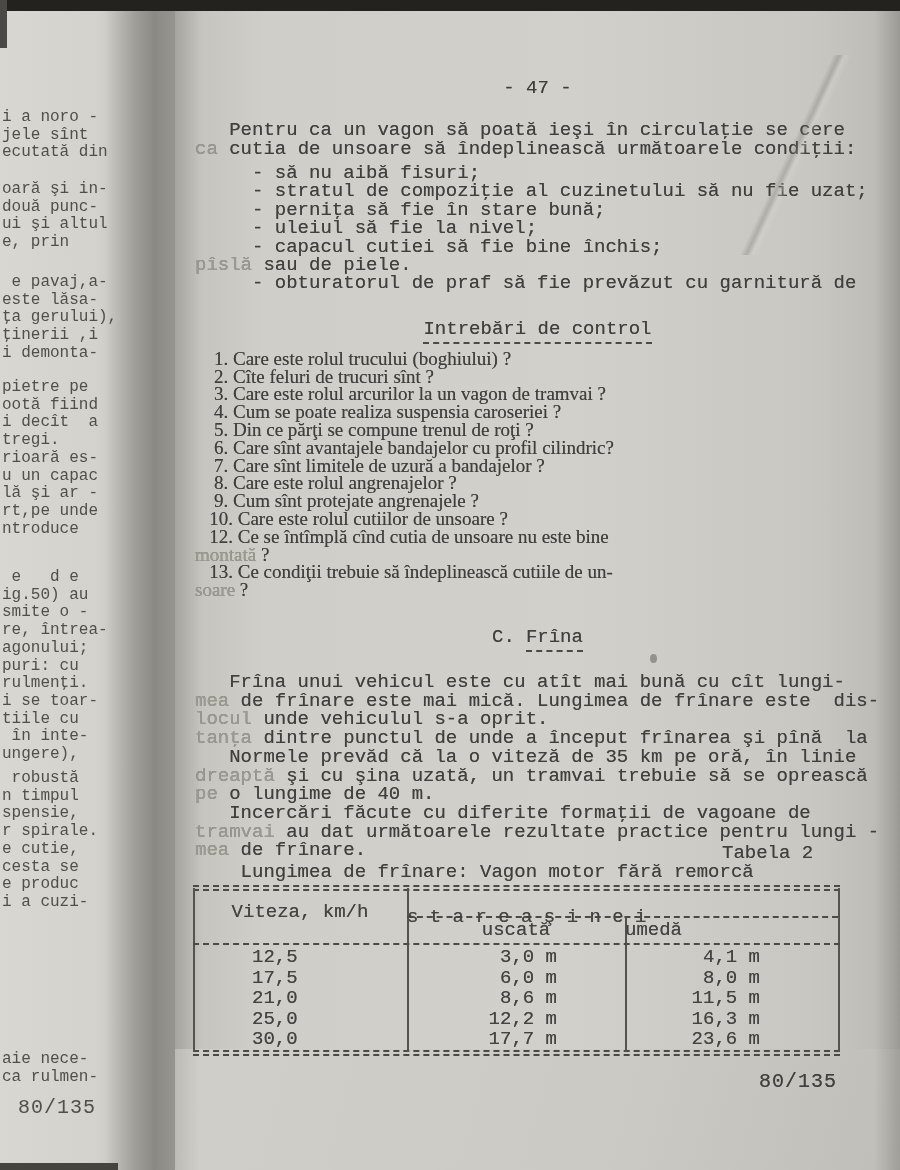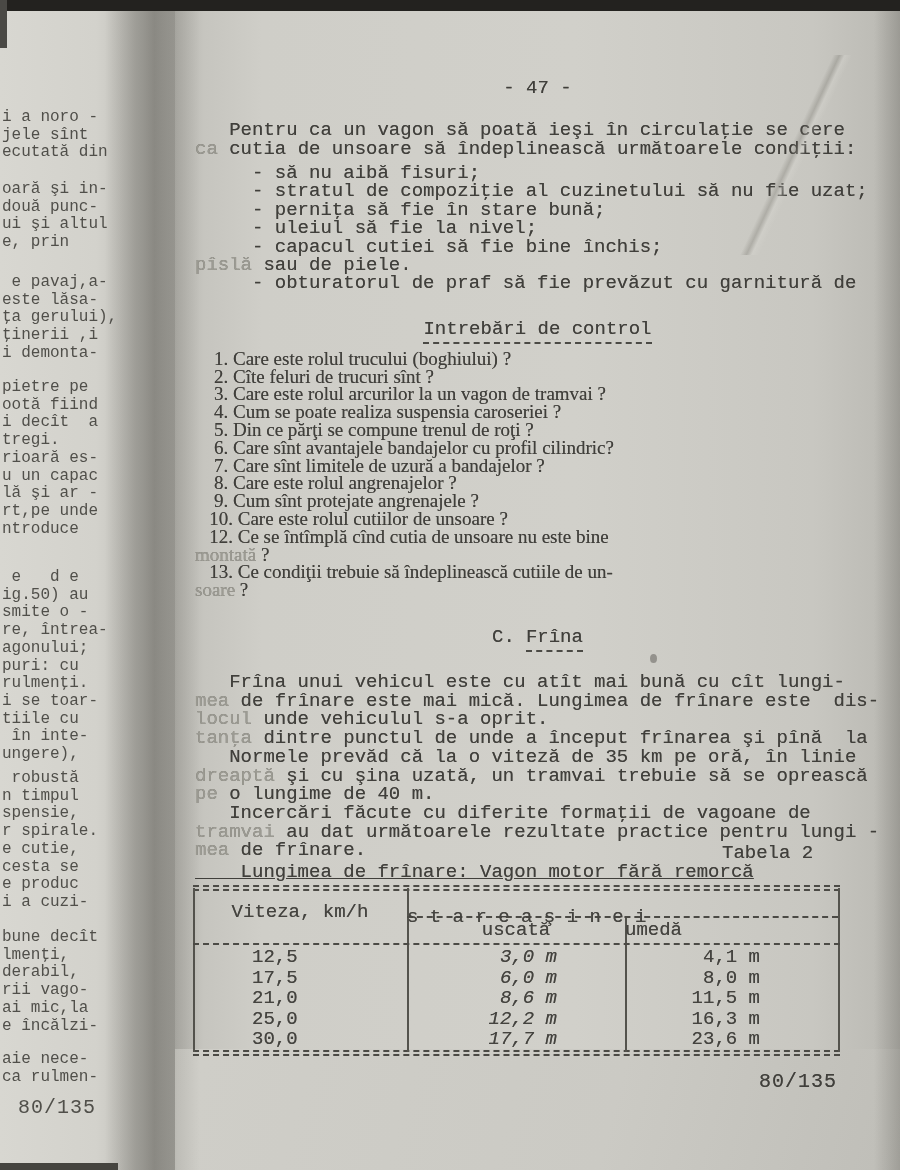--- a/index.html
+++ b/index.html
@@ -39,21 +39,21 @@
   .pre{color:#9c9b93;}
   .intro{margin-top:23px;line-height:19px;}
   .conditions{margin-top:5px;line-height:18.4px;}
   .h1wrap{margin-top:27px;text-align:center;line-height:19px;}
   .underl{display:inline-block;border-bottom:2px dashed #4b4a45;padding-bottom:3px;}
   .questions{margin-top:6px;line-height:17.8px;font-family:Liberation Serif, serif;}
   .h2wrap{margin-top:29px;text-align:center;line-height:19px;}
   .h2pre{margin-right:11px;}
   .brake{margin-top:21px;line-height:18.7px;}
   .tabela{margin-top:-16px;margin-left:527px;line-height:19px;}
-  .caption{margin-top:0;line-height:19px;white-space:pre;text-decoration:underline;}
+  .caption{margin-top:0;line-height:19px;white-space:pre;}
   
   .ttable{position:relative;margin-top:3px;margin-left:-2px;width:647px;height:172px;color:#44433f;}
   .bdr{position:absolute;}
   .h-double{height:6px;border-top:2px dashed #4b4a45;border-bottom:2px dashed #4b4a45;}
   .h-dash{height:2px;border-top:2px dashed #4b4a45;}
   .vline{width:2px;background:#54534d;}
   .tb-top{left:0;top:0;width:647px;}
   .tb-bottom{left:0;top:165px;width:647px;}
   .vl-left{left:0;top:3px;height:164px;}
   .vl-c12{left:214px;top:3px;height:164px;}
@@ -61,42 +61,41 @@
   .vl-right{left:645px;top:3px;height:164px;}
   .hl-span{left:214px;top:31px;width:431px;}
   .hl-head{left:0;top:58px;width:647px;}
   .th-col1{position:absolute;left:0;top:16px;width:214px;text-align:center;}
   .th-span{position:absolute;left:214px;top:21px;width:431px;text-align:left;}
   .th-dry{position:absolute;left:214px;top:34px;width:218px;text-align:center;}
   .th-wet{position:absolute;left:432px;top:34px;width:213px;text-align:left;}
   .rows{position:absolute;left:0;top:62px;width:647px;}
   .trow{position:relative;height:20.5px;line-height:20.5px;}
   .trow .c1{position:absolute;left:59px;}
-  .trow .c2{position:absolute;left:214px;width:150px;text-align:right;font-style:italic;}
+  .trow .c2{position:absolute;left:214px;width:150px;text-align:right;}
   .trow .c3{position:absolute;left:432px;width:135px;text-align:right;}
   .footer{margin-top:14px;line-height:22px;font-size:20px;letter-spacing:1px;text-align:right;padding-right:43px;}
   
   .crease{position:absolute;left:630px;top:55px;width:330px;height:200px;z-index:6;
     background:linear-gradient(115deg,rgba(0,0,0,0) 48%,rgba(110,108,100,.30) 49.5%,rgba(215,214,208,.38) 50.8%,rgba(0,0,0,0) 52.5%);}
   .speck{position:absolute;left:650px;top:654px;width:7px;height:9px;border-radius:50%;
     background:rgba(100,98,92,.55);z-index:6;}
 </style>
 </head>
 <body>
 
 <div class="scan">
 
   <div class="leftpage">
     <div class="lgroup" style="top:98px"><div class="lln">i a noro -</div><div class="lln">jele sînt</div><div class="lln">ecutată din</div></div>
     <div class="lgroup" style="top:170px"><div class="lln">oară şi in-</div><div class="lln">două punc-</div><div class="lln">ui şi altul</div><div class="lln">e, prin</div></div>
     <div class="lgroup" style="top:263px"><div class="lln"> e pavaj,a-</div><div class="lln">este lăsa-</div><div class="lln">ţa gerului),</div><div class="lln">ţinerii ,i</div><div class="lln">i demonta-</div></div>
     <div class="lgroup" style="top:368px"><div class="lln">pietre pe</div><div class="lln">ootă fiind</div><div class="lln">i decît  a</div><div class="lln">tregi.</div><div class="lln">rioară es-</div><div class="lln">u un capac</div><div class="lln">lă şi ar -</div><div class="lln">rt,pe unde</div><div class="lln">ntroduce</div></div>
     <div class="lgroup" style="top:558px"><div class="lln"> e   d e</div><div class="lln">ig.50) au</div><div class="lln">smite o -</div><div class="lln">re, întrea-</div><div class="lln">agonului;</div><div class="lln">puri: cu</div><div class="lln">rulmenţi.</div><div class="lln">i se toar-</div><div class="lln">tiile cu</div><div class="lln"> în inte-</div><div class="lln">ungere),</div></div>
     <div class="lgroup" style="top:759px"><div class="lln"> robustă</div><div class="lln">n timpul</div><div class="lln">spensie,</div><div class="lln">r spirale.</div><div class="lln">e cutie,</div><div class="lln">cesta se</div><div class="lln">e produc</div><div class="lln">i a cuzi-</div></div>
-    <div class="lgroup" style="top:918px"><div class="lln">bune decît</div><div class="lln">lmenţi,</div><div class="lln">derabil,</div><div class="lln">rii vago-</div><div class="lln">ai mic,la</div><div class="lln">e încălzi-</div></div>
     <div class="lgroup" style="top:1040px"><div class="lln">aie nece-</div><div class="lln">ca rulmen-</div></div>
     <div class="lfooter">80/135</div>
   </div>
 
   <div class="mainpage">
     <div class="content">
 
       <div class="pageno">- 47 -</div>
 
       <div class="block intro">

